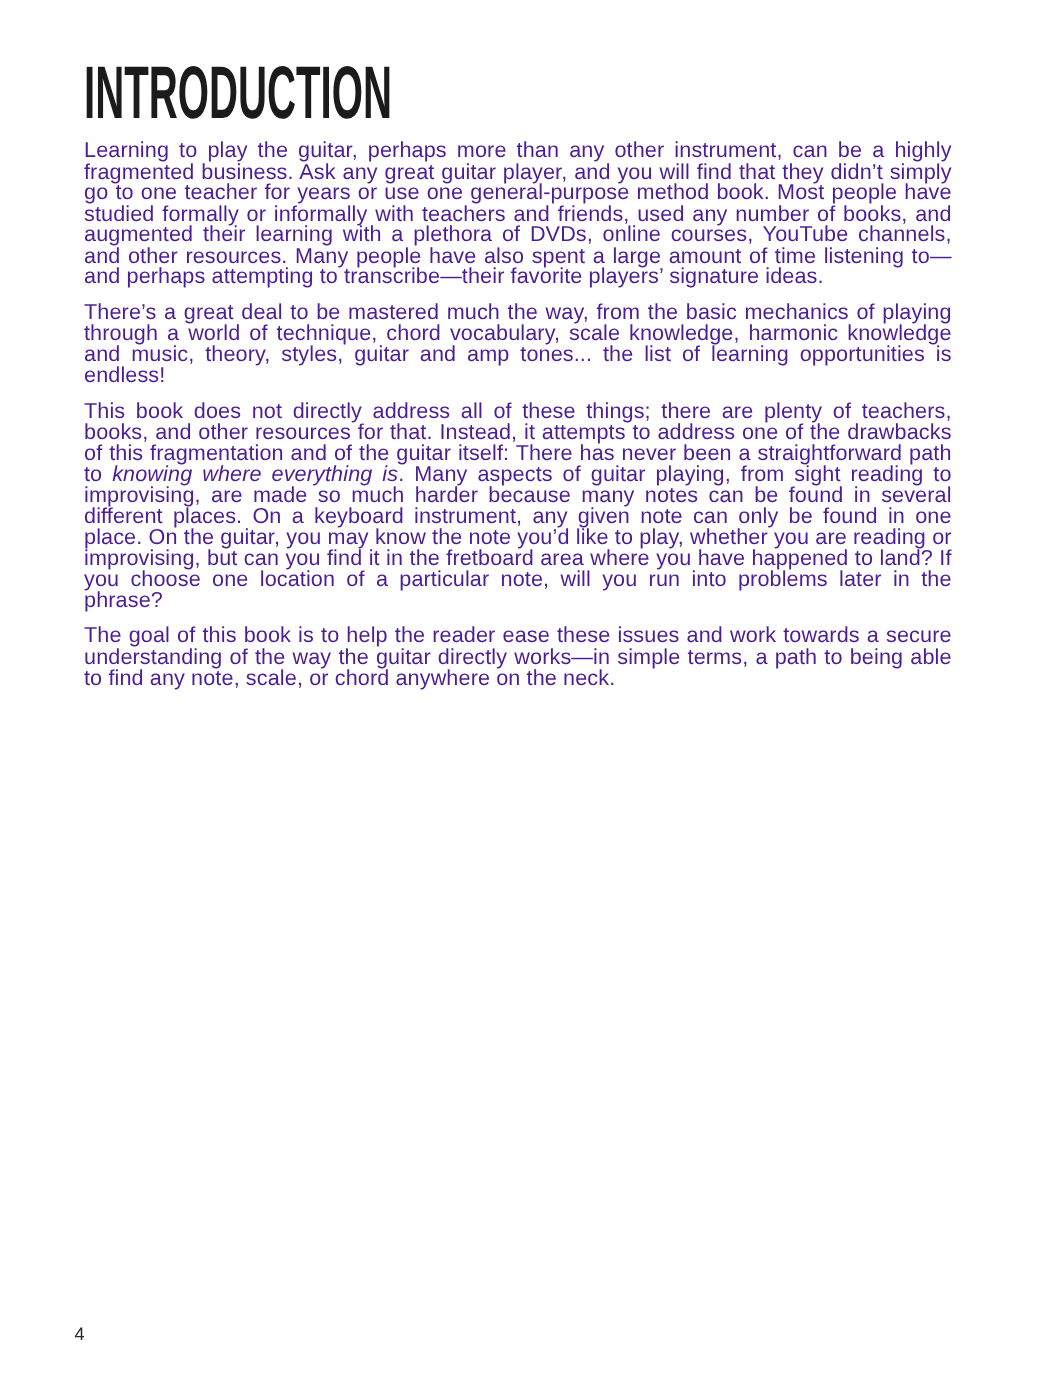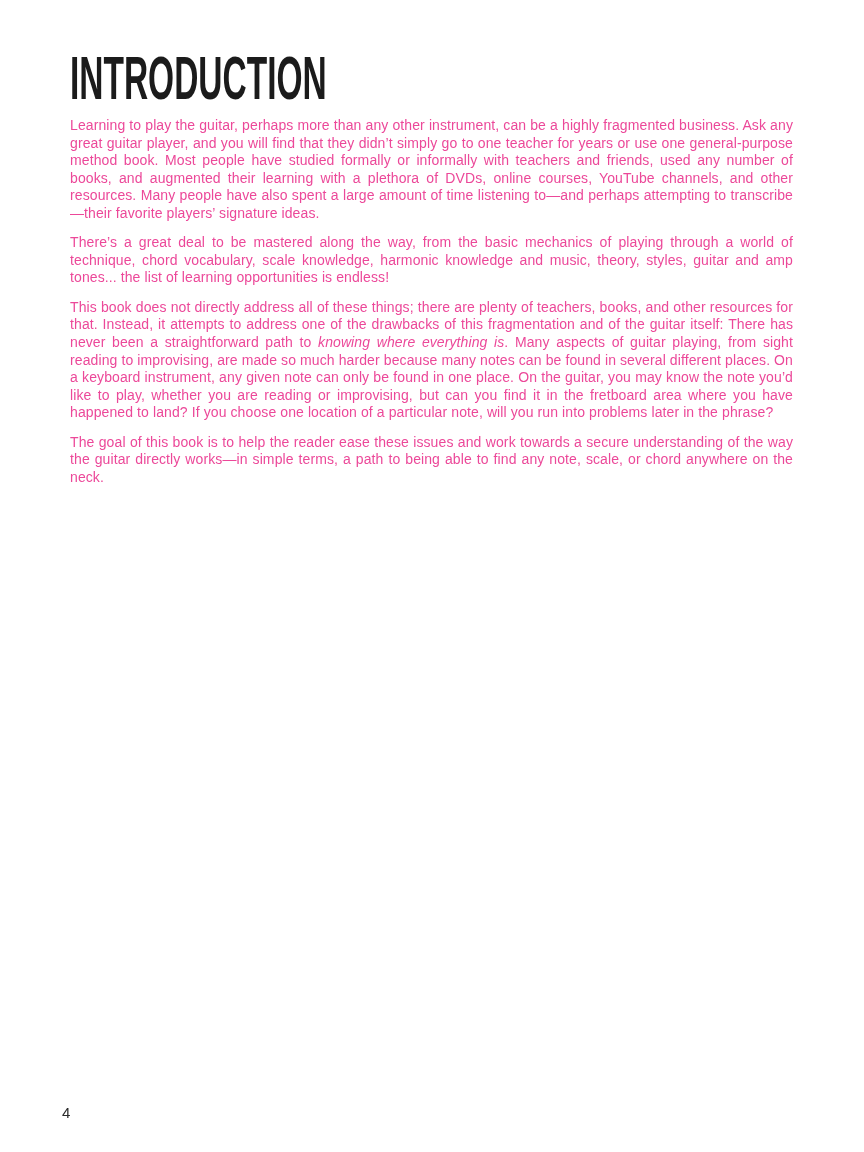--- a/index.html
+++ b/index.html
@@ -27,24 +27,24 @@
     line-height: 52px;
     font-weight: bold;
     color: #1b1b1b;
     letter-spacing: 0px;
     transform: scaleX(0.54);
     transform-origin: left center;
     white-space: nowrap;
   }
   .body-text p {
     margin: 0 0 12px 0;
-    font-size: 14px;
+    font-size: 18px;
     line-height: 17.55px;
     text-align: justify;
-    color: #ec4899;
+    color: #4c1d95;
     letter-spacing: 0.1px;
   }
   .body-text p:last-child {
     margin-bottom: 0;
   }
   .body-text em {
     font-style: italic;
   }
   .page-number {
     position: absolute;
@@ -55,19 +55,19 @@
   }
 </style>
 </head>
 <body>
 
 <div class="page">
   <div class="content">
     <h1 class="title">INTRODUCTION</h1>
     <div class="body-text">
       <p>Learning to play the guitar, perhaps more than any other instrument, can be a highly fragmented business. Ask any great guitar player, and you will find that they didn’t simply go to one teacher for years or use one general-purpose method book. Most people have studied formally or informally with teachers and friends, used any number of books, and augmented their learning with a plethora of DVDs, online courses, YouTube channels, and other resources. Many people have also spent a large amount of time listening to—and perhaps attempting to transcribe—their favorite players’ signature ideas.</p>
-      <p>There’s a great deal to be mastered along the way, from the basic mechanics of playing through a world of technique, chord vocabulary, scale knowledge, harmonic knowledge and music, theory, styles, guitar and amp tones... the list of learning opportunities is endless!</p>
+      <p>There’s a great deal to be mastered much the way, from the basic mechanics of playing through a world of technique, chord vocabulary, scale knowledge, harmonic knowledge and music, theory, styles, guitar and amp tones... the list of learning opportunities is endless!</p>
       <p><span>This book does not directly address all of these things; there are plenty of teachers, books, and other resources for that. Instead, it attempts to address one of the drawbacks of this fragmentation and of the guitar itself: There has never been a straightforward path to </span><em>knowing where everything is</em><span>. Many aspects of guitar playing, from sight reading to improvising, are made so much harder because many notes can be found in several different places. On a keyboard instrument, any given note can only be found in one place. On the guitar, you may know the note you’d like to play, whether you are reading or improvising, but can you find it in the fretboard area where you have happened to land? If you choose one location of a particular note, will you run into problems later in the phrase?</span></p>
       <p>The goal of this book is to help the reader ease these issues and work towards a secure understanding of the way the guitar directly works—in simple terms, a path to being able to find any note, scale, or chord anywhere on the neck.</p>
     </div>
   </div>
   <div class="page-number">4</div>
 </div>
 
 </body></html>

